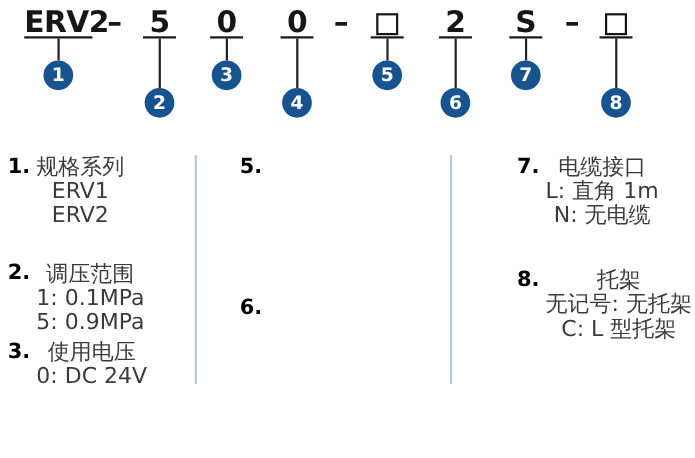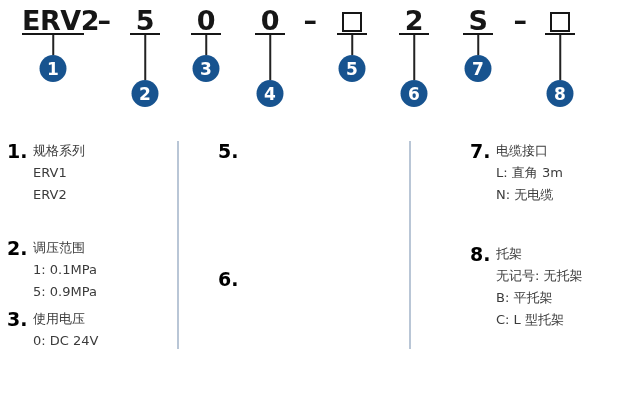--- a/index.html
+++ b/index.html
@@ -33,21 +33,21 @@
   }
   .callout.hi{top:47px;}
   .callout.lo{top:72px;}
   
   .divider{position:absolute;top:141px;height:266px;width:2px;background:var(--divider);}
   .sec{position:absolute;display:flex;}
   .sec-num{
     width:26px;flex:0 0 26px;font-size:19px;line-height:22px;
     font-weight:bold;color:#000;
   }
-  .sec-body{font-size:13px;line-height:22px;color:var(--body);white-space:nowrap;}
+  .sec-body{font-size:20px;line-height:22px;color:var(--body);white-space:nowrap;text-align:center;}
   .sec-title{}
   .sec-item{}
 </style>
 </head>
 <body>
 
 <div class="canvas">
 
   <div>
 
@@ -182,28 +182,27 @@
   </div>
 
   <div class="sec" style="left:218px;top:268px">
     <div class="sec-num">6.</div>
   </div>
 
   <div class="sec" style="left:470px;top:140px">
     <div class="sec-num">7.</div>
     <div class="sec-body">
       <div class="sec-title">电缆接口</div>
-      <div class="sec-item">L:  直角 3m</div>
+      <div class="sec-item">L:  直角 1m</div>
       <div class="sec-item">N:  无电缆</div>
     </div>
   </div>
 
   <div class="sec" style="left:470px;top:243px">
     <div class="sec-num">8.</div>
     <div class="sec-body">
       <div class="sec-title">托架</div>
       <div class="sec-item">无记号:  无托架</div>
-      <div class="sec-item">B:  平托架</div>
       <div class="sec-item">C:  L 型托架</div>
     </div>
   </div>
 
 </div>
 
 </body></html>

